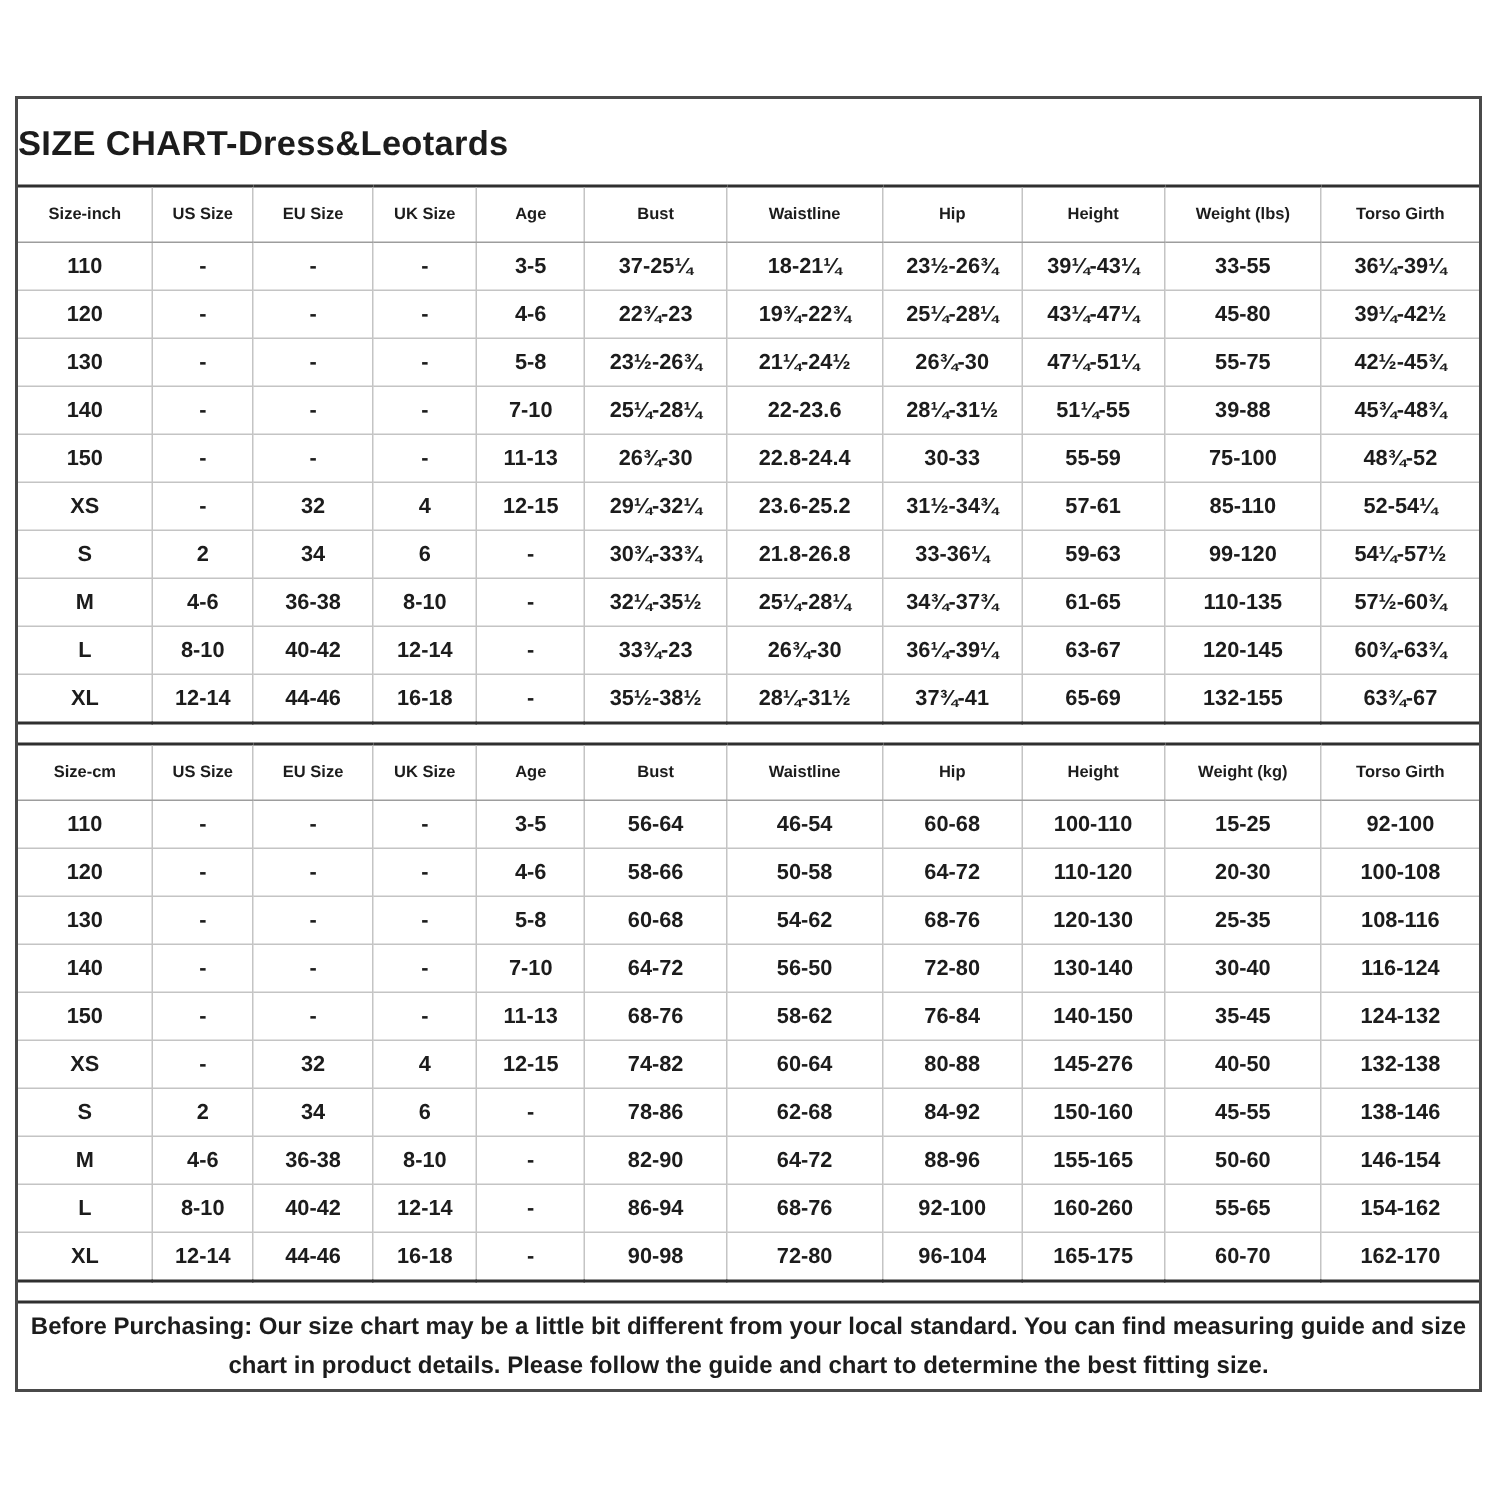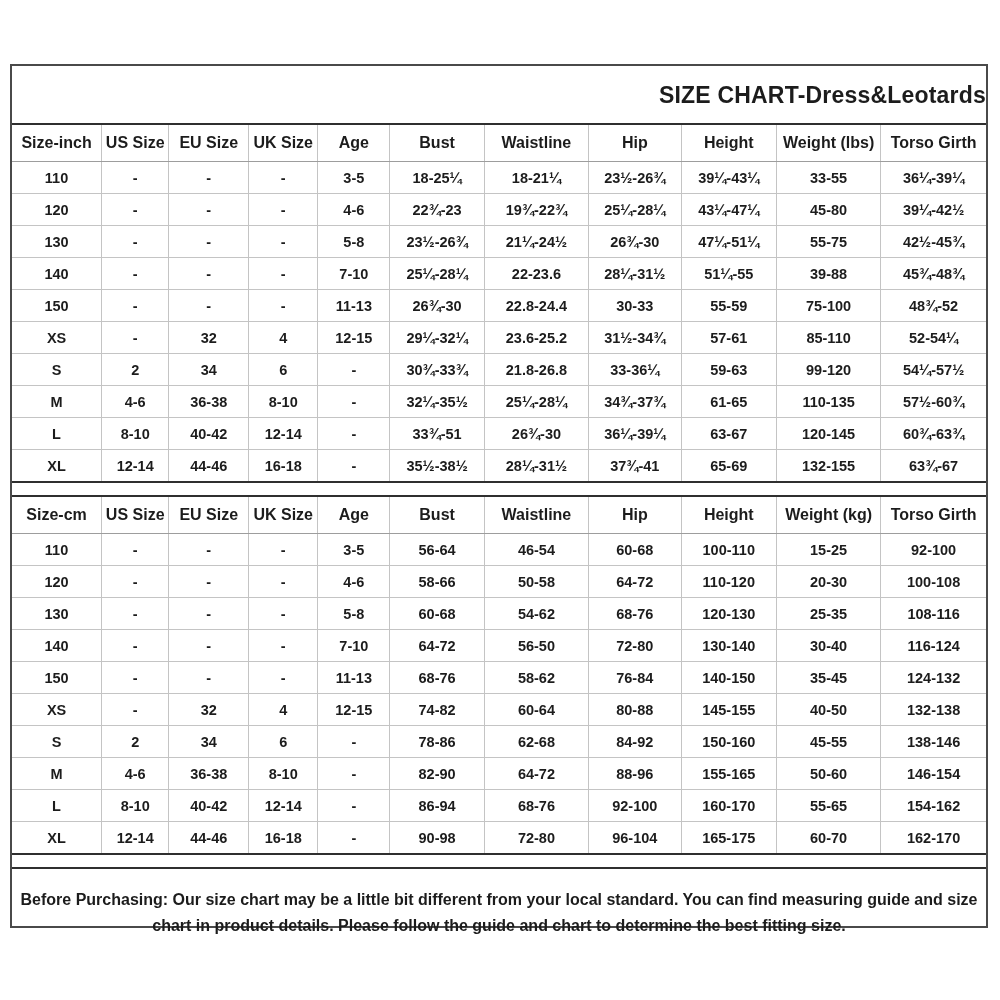--- a/index.html
+++ b/index.html
@@ -15,21 +15,21 @@
     position: absolute;
     left: 10px;
     top: 64px;
     width: 978px;
     height: 864px;
     border: 2px solid #4a4a4a;
     background: #ffffff;
     box-sizing: border-box;
   }
   .title {
-    text-align: right;
+    text-align: left;
     font-size: 23px;
     font-weight: bold;
     letter-spacing: 0.2px;
     padding: 16px 0 14px 0;
   }
   table.size-table {
     width: 100%;
     border-collapse: collapse;
     table-layout: fixed;
   }
@@ -37,21 +37,21 @@
   table.size-table td {
     border: 1px solid #c4c4c4;
     text-align: center;
     vertical-align: middle;
     font-weight: bold;
     padding: 0;
     overflow: hidden;
     white-space: nowrap;
   }
   table.size-table th {
-    font-size: 16px;
+    font-size: 11px;
     height: 36px;
     border-top: 2px solid #2f2f2f;
     border-bottom: 1.5px solid #9d9d9d;
   }
   table.size-table td {
     font-size: 14.5px;
     height: 31px;
   }
   table.size-table th:first-child,
   table.size-table td:first-child { border-left: none; }
@@ -66,21 +66,21 @@
   .col-4 { width: 7.4%; }
   .col-5 { width: 9.7%; }
   .col-6 { width: 10.7%; }
   .col-7 { width: 9.5%; }
   .col-8 { width: 9.8%; }
   .col-9 { width: 10.7%; }
   .col-10 { width: 10.8%; }
   .note {
     border-top: 2px solid #2f2f2f;
     margin-top: 12px;
-    padding: 18px 6px 12px 6px;
+    padding: 3px 6px 12px 6px;
     text-align: center;
     font-size: 16px;
     font-weight: bold;
     line-height: 1.65;
   }
 </style>
 </head>
 <body>
 
 <div class="frame">
@@ -115,21 +115,21 @@
           <th>Torso Girth</th>
         </tr>
       </thead>
       <tbody>
         <tr>
           <td>110</td>
           <td>-</td>
           <td>-</td>
           <td>-</td>
           <td>3-5</td>
-          <td>18-25¼</td>
+          <td>37-25¼</td>
           <td>18-21¼</td>
           <td>23½-26¾</td>
           <td>39¼-43¼</td>
           <td>33-55</td>
           <td>36¼-39¼</td>
         </tr>
         <tr>
           <td>120</td>
           <td>-</td>
           <td>-</td>
@@ -219,21 +219,21 @@
           <td>61-65</td>
           <td>110-135</td>
           <td>57½-60¾</td>
         </tr>
         <tr>
           <td>L</td>
           <td>8-10</td>
           <td>40-42</td>
           <td>12-14</td>
           <td>-</td>
-          <td>33¾-51</td>
+          <td>33¾-23</td>
           <td>26¾-30</td>
           <td>36¼-39¼</td>
           <td>63-67</td>
           <td>120-145</td>
           <td>60¾-63¾</td>
         </tr>
         <tr>
           <td>XL</td>
           <td>12-14</td>
           <td>44-46</td>
@@ -348,21 +348,21 @@
         </tr>
         <tr>
           <td>XS</td>
           <td>-</td>
           <td>32</td>
           <td>4</td>
           <td>12-15</td>
           <td>74-82</td>
           <td>60-64</td>
           <td>80-88</td>
-          <td>145-155</td>
+          <td>145-276</td>
           <td>40-50</td>
           <td>132-138</td>
         </tr>
         <tr>
           <td>S</td>
           <td>2</td>
           <td>34</td>
           <td>6</td>
           <td>-</td>
           <td>78-86</td>
@@ -387,21 +387,21 @@
         </tr>
         <tr>
           <td>L</td>
           <td>8-10</td>
           <td>40-42</td>
           <td>12-14</td>
           <td>-</td>
           <td>86-94</td>
           <td>68-76</td>
           <td>92-100</td>
-          <td>160-170</td>
+          <td>160-260</td>
           <td>55-65</td>
           <td>154-162</td>
         </tr>
         <tr>
           <td>XL</td>
           <td>12-14</td>
           <td>44-46</td>
           <td>16-18</td>
           <td>-</td>
           <td>90-98</td>

